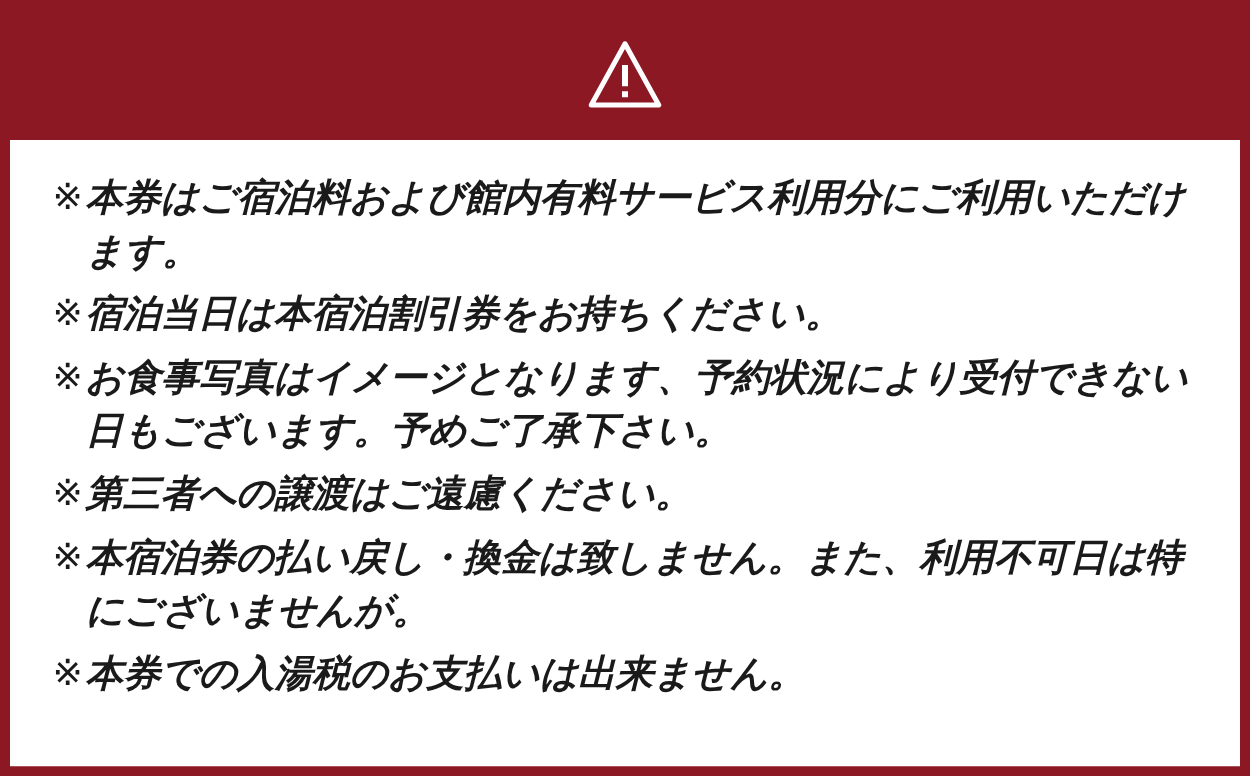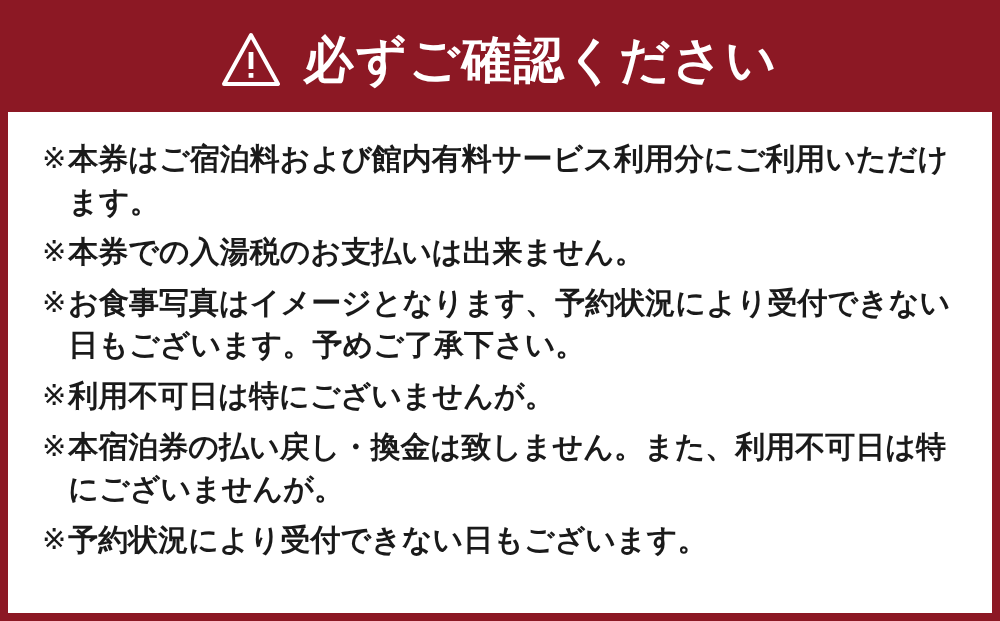--- a/index.html
+++ b/index.html
@@ -66,62 +66,62 @@
   }
   .notice-mark {
     flex: 0 0 auto;
     font-weight: normal;
     font-size: 29px;
     line-height: 1.42;
     padding-right: 2px;
   }
   .notice-text {
     flex: 1 1 auto;
+    font-style: italic;
   }
 </style>
 </head>
 <body>
 
 <div class="notice-card">
 
   <div class="notice-header">
     <svg class="warn-icon" viewBox="0 0 60 56" aria-hidden="true">
       <path d="M30 3 L57 52 L3 52 Z" fill="none" stroke="#ffffff" stroke-width="4" stroke-linejoin="round"></path>
       <rect x="27.6" y="20" width="4.8" height="17" fill="#ffffff"></rect>
       <rect x="27.6" y="41" width="4.8" height="4.8" fill="#ffffff"></rect>
     </svg>
-    <div class="notice-title">必ずご確認ください</div>
   </div>
 
   <div class="notice-body">
 
     <div class="notice-item">
       <span class="notice-mark">※</span>
       <span class="notice-text">本券はご宿泊料および館内有料サービス利用分にご利用いただけます。</span>
     </div>
 
     <div class="notice-item">
       <span class="notice-mark">※</span>
-      <span class="notice-text">本券での入湯税のお支払いは出来ません。</span>
+      <span class="notice-text">宿泊当日は本宿泊割引券をお持ちください。</span>
     </div>
 
     <div class="notice-item">
       <span class="notice-mark">※</span>
       <span class="notice-text">お食事写真はイメージとなります、予約状況により受付できない日もございます。予めご了承下さい。</span>
     </div>
 
     <div class="notice-item">
       <span class="notice-mark">※</span>
-      <span class="notice-text">利用不可日は特にございませんが。</span>
+      <span class="notice-text">第三者への譲渡はご遠慮ください。</span>
     </div>
 
     <div class="notice-item">
       <span class="notice-mark">※</span>
       <span class="notice-text">本宿泊券の払い戻し・換金は致しません。また、利用不可日は特にございませんが。</span>
     </div>
 
     <div class="notice-item">
       <span class="notice-mark">※</span>
-      <span class="notice-text">予約状況により受付できない日もございます。</span>
+      <span class="notice-text">本券での入湯税のお支払いは出来ません。</span>
     </div>
 
   </div>
 </div>
 
 </body></html>

